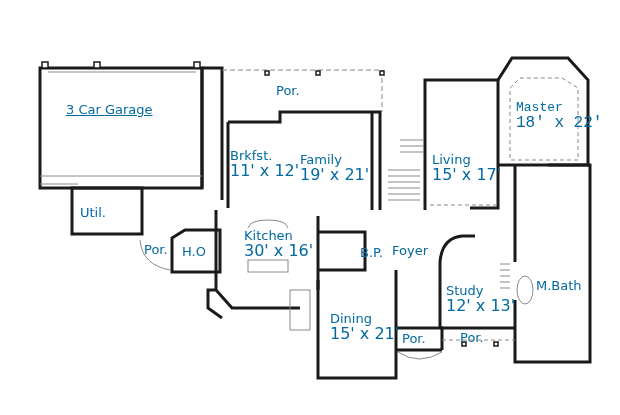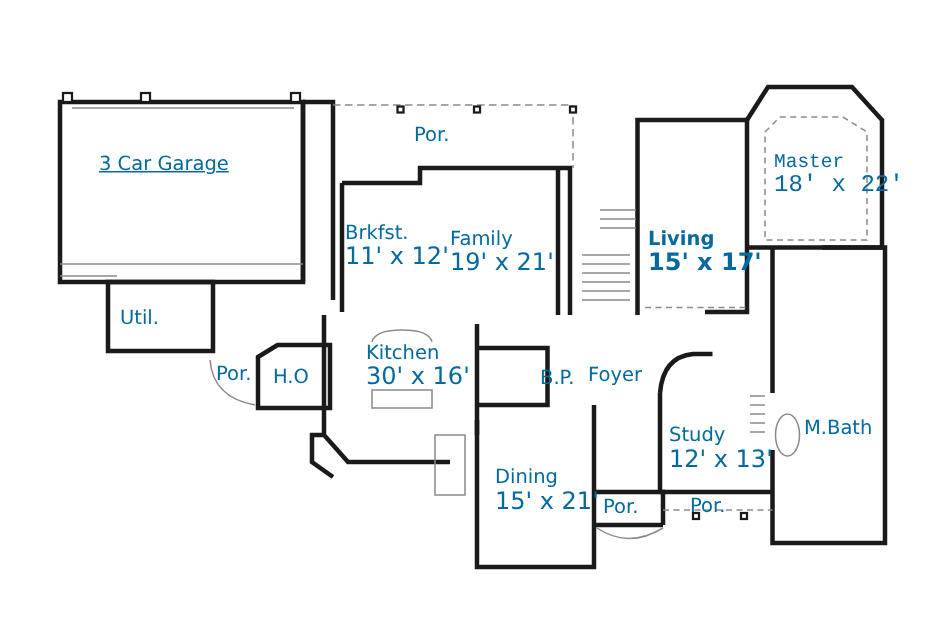--- a/index.html
+++ b/index.html
@@ -91,21 +91,21 @@
   <span class="name">Por.</span>
 </div>
 <div class="lbl" style="left:230px; top:149px; width:58px;">
   <span class="name">Brkfst.</span>
   <span class="dim">11' x 12'</span>
 </div>
 <div class="lbl" style="left:300px; top:153px; width:62px;">
   <span class="name">Family</span>
   <span class="dim">19' x 21'</span>
 </div>
-<div class="lbl" style="left:432px; top:153px; width:58px;font-weight:bold;">
+<div class="lbl" style="left:432px; top:153px; width:58px;">
   <span class="name">Living</span>
   <span class="dim">15' x 17'</span>
 </div>
 <div class="lbl" style="left:516px; top:101px; width:58px;font-family:Liberation Mono, monospace;">
   <span class="name">Master</span>
   <span class="dim">18' x 22'</span>
 </div>
 <div class="lbl" style="left:80px; top:206px; width:40px;">
   <span class="name">Util.</span>
 </div>

